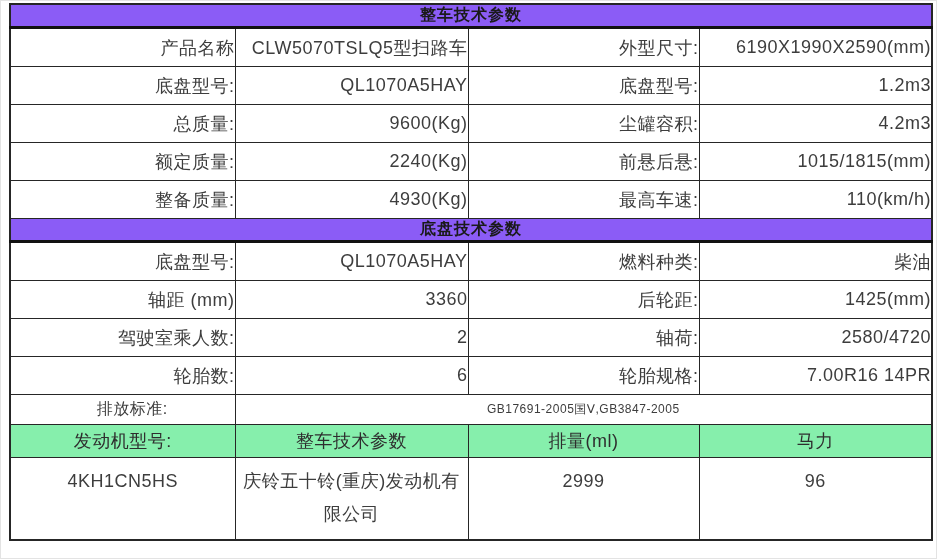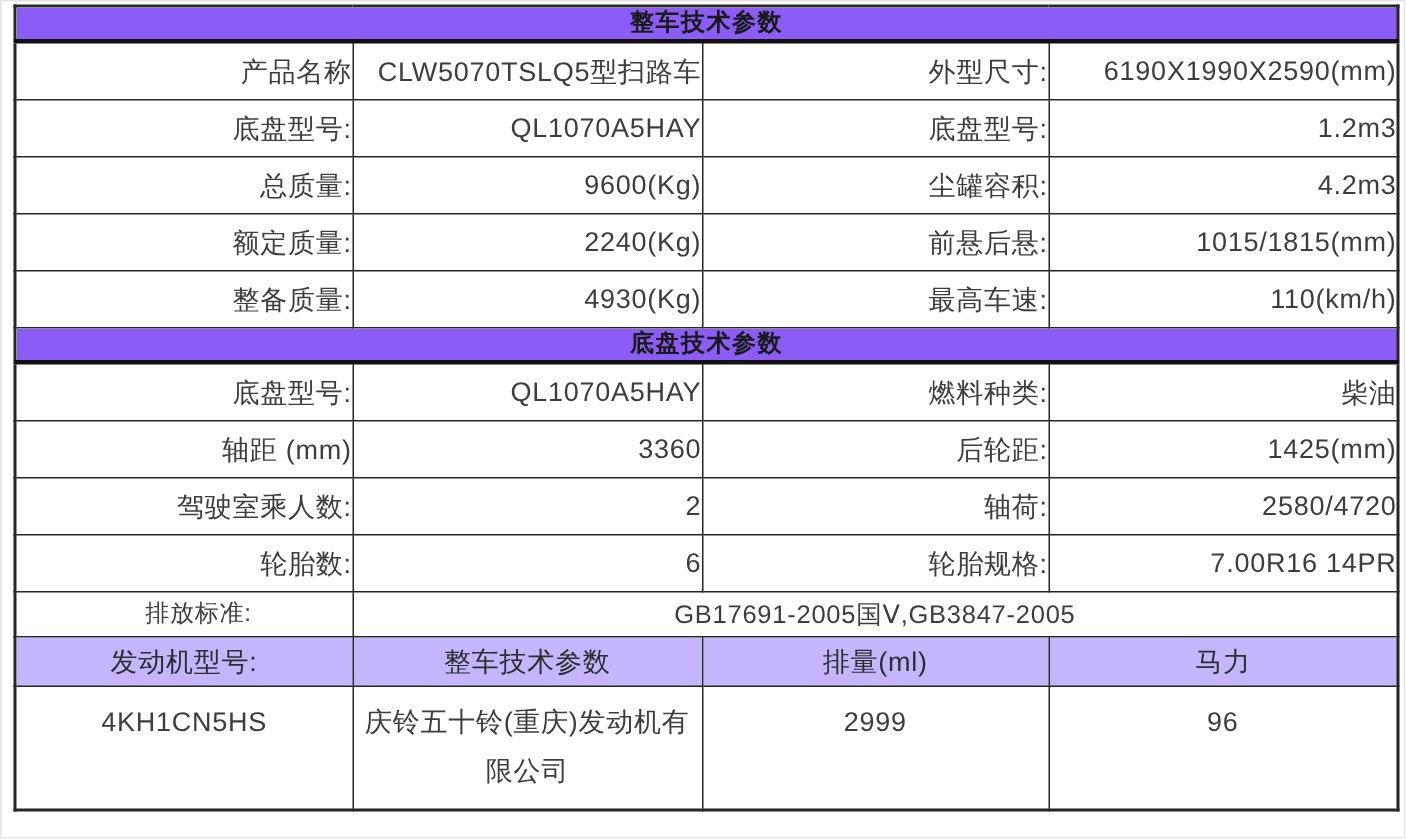--- a/index.html
+++ b/index.html
@@ -39,23 +39,23 @@
     color: #1a1a1a;
     font-weight: bold;
     font-size: 16px;
     height: 20px;
     border-bottom: 3px solid #111111;
     letter-spacing: 1px;
   }
   tr.data-row td { height: 37px; text-align: right; }
   tr.emission-row td { height: 29px; }
   tr.emission-row td.em-label { font-size: 16px; padding-left: 19px; }
-  tr.emission-row td.em-value { font-size: 17px; }
+  tr.emission-row td.em-value { font-size: 12px; }
   tr.engine-header td {
-    background: #c4b5fd;
+    background: #86efac;
     height: 32px;
     color: #2e2e2e;
   }
   tr.engine-data td {
     height: 74px;
     vertical-align: top;
     padding-top: 7px;
     line-height: 33px;
   }
 </style>

